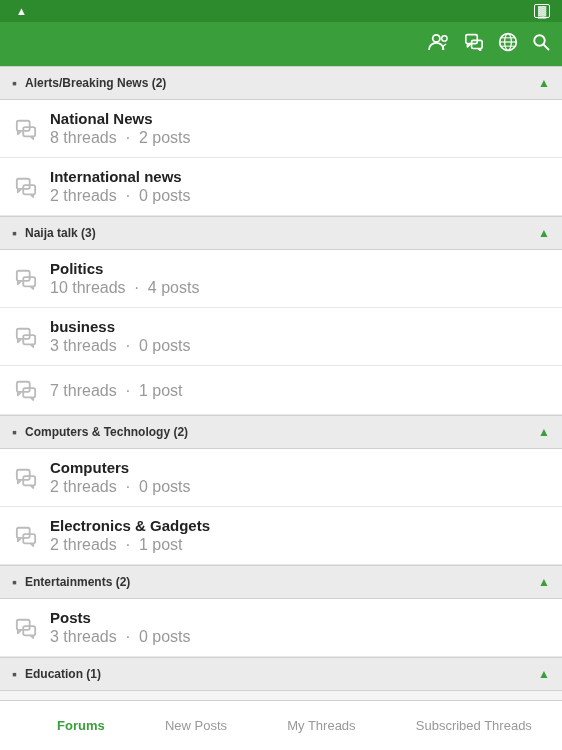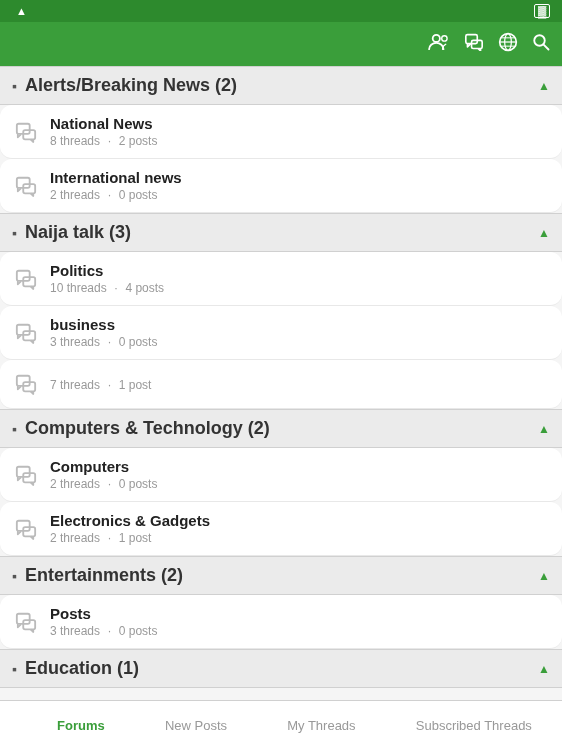--- a/index.html
+++ b/index.html
@@ -65,39 +65,38 @@
       padding: 8px 12px;
       border-top: 1px solid #d0d0d0;
       border-bottom: 1px solid #d0d0d0;
     }
     .category-icon {
       font-size: 14px;
       color: #555;
       margin-right: 8px;
     }
     .category-title {
-      font-size: 18px;
+      font-size: 12px;
       font-weight: 600;
       color: #333;
       flex: 1;
     }
     .collapse-arrow {
       color: #3a9e3a;
       font-size: 12px;
       margin-left: 10px;
     }
 
     
     .forum-item {
       background: #fff;
       display: flex;
       align-items: center;
       padding: 10px 12px;
       border-bottom: 1px solid #e8e8e8;
-      border-radius: 12px;
     }
     .forum-item-icon {
       width: 28px;
       height: 28px;
       margin-right: 10px;
       display: flex;
       align-items: center;
       justify-content: center;
       flex-shrink: 0;
     }
@@ -105,21 +104,21 @@
       width: 22px;
       height: 22px;
     }
     .forum-item-content { flex: 1; }
     .forum-item-name {
       font-size: 15px;
       font-weight: 600;
       color: #222;
     }
     .forum-item-meta {
-      font-size: 12px;
+      font-size: 16px;
       color: #999;
       margin-top: 2px;
     }
     .dot-sep { margin: 0 4px; }
 
     
     .tab-bar {
       position: fixed;
       bottom: 0;
       left: 0;

